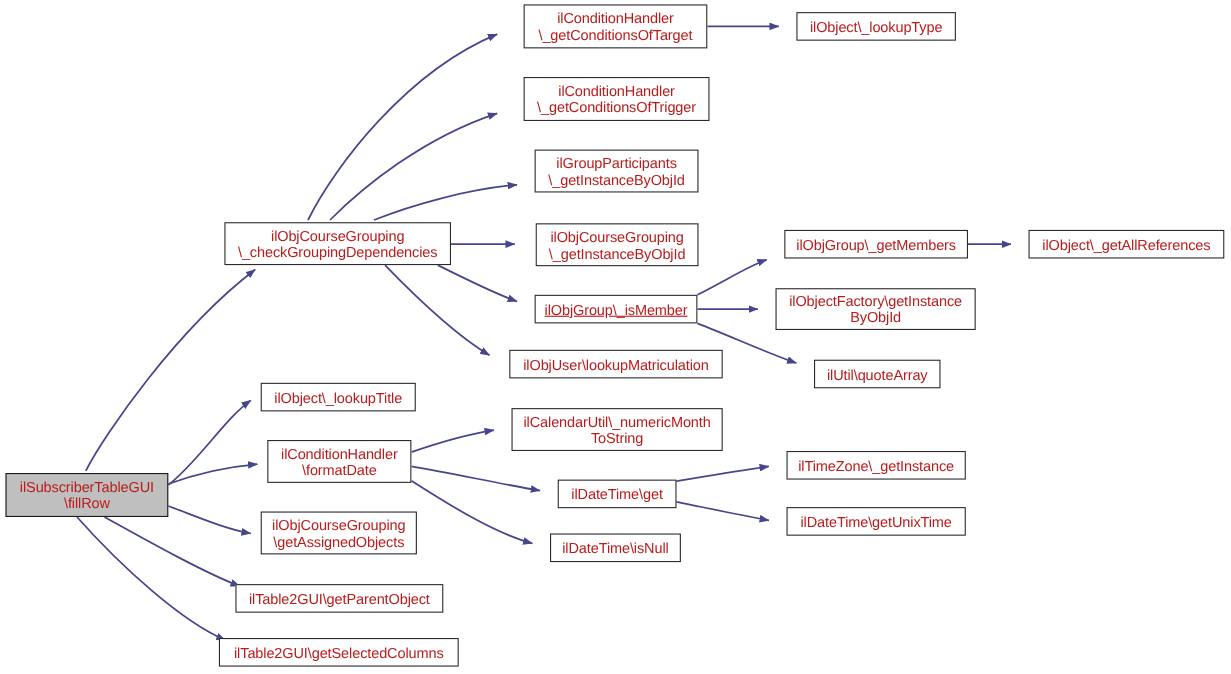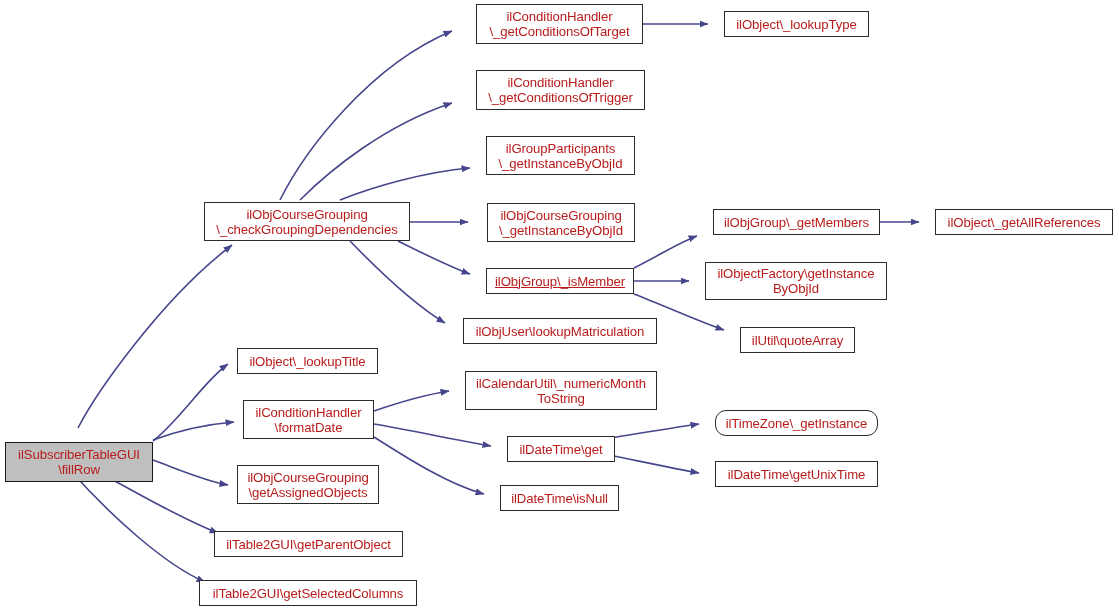--- a/index.html
+++ b/index.html
@@ -35,21 +35,20 @@
     align-items: center;
     justify-content: center;
     text-align: center;
     white-space: pre-line;
     letter-spacing: -0.1px;
     z-index: 2;
   }
   .node.root {
     background: #bfbfbf;
     border-color: #1a1a1a;
-    margin-top: 12px;
   }
   .node .lbl {
     display: block;
     width: 100%;
     padding: 0 3px;
     box-sizing: border-box;
   }
 </style>
 </head>
 <body>
@@ -111,16 +110,16 @@
       <div class="node" style="left: 243px; top: 400px; width: 131px; height: 39px;"><span class="lbl">ilConditionHandler
 \formatDate</span></div>
       <div class="node" style="left: 237px; top: 465px; width: 142px; height: 39px;"><span class="lbl">ilObjCourseGrouping
 \getAssignedObjects</span></div>
       <div class="node" style="left: 214px; top: 531px; width: 189px; height: 26px;"><span class="lbl">ilTable2GUI\getParentObject</span></div>
       <div class="node" style="left: 199px; top: 580px; width: 218px; height: 26px;"><span class="lbl">ilTable2GUI\getSelectedColumns</span></div>
       <div class="node" style="left: 465px; top: 371px; width: 192px; height: 39px;"><span class="lbl">ilCalendarUtil\_numericMonth
 ToString</span></div>
       <div class="node" style="left: 507px; top: 436px; width: 108px; height: 26px;"><span class="lbl">ilDateTime\get</span></div>
       <div class="node" style="left: 500px; top: 485px; width: 119px; height: 26px;"><span class="lbl">ilDateTime\isNull</span></div>
-      <div class="node" style="left: 715px; top: 410px; width: 163px; height: 26px; border-radius: 11px;"><span class="lbl">ilTimeZone\_getInstance</span></div>
+      <div class="node" style="left: 715px; top: 410px; width: 163px; height: 26px;"><span class="lbl">ilTimeZone\_getInstance</span></div>
       <div class="node" style="left: 715px; top: 461px; width: 163px; height: 26px;"><span class="lbl">ilDateTime\getUnixTime</span></div>
     </div>
 </div>
 
 </body></html>

